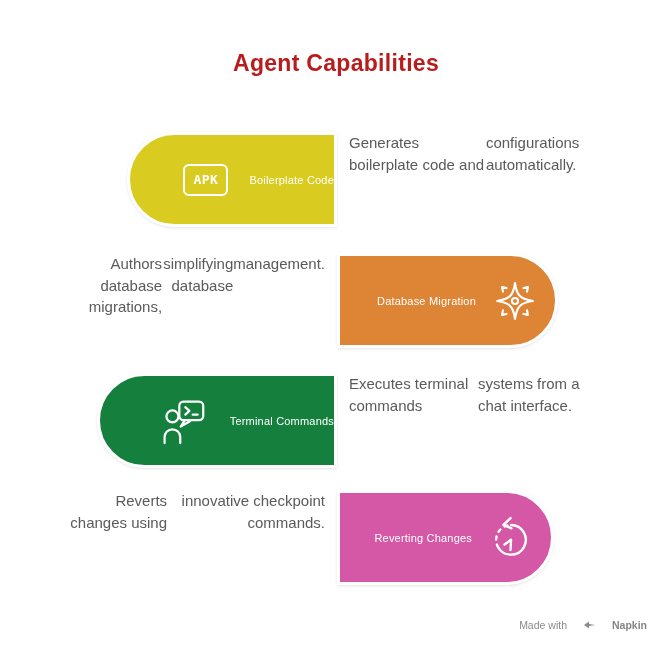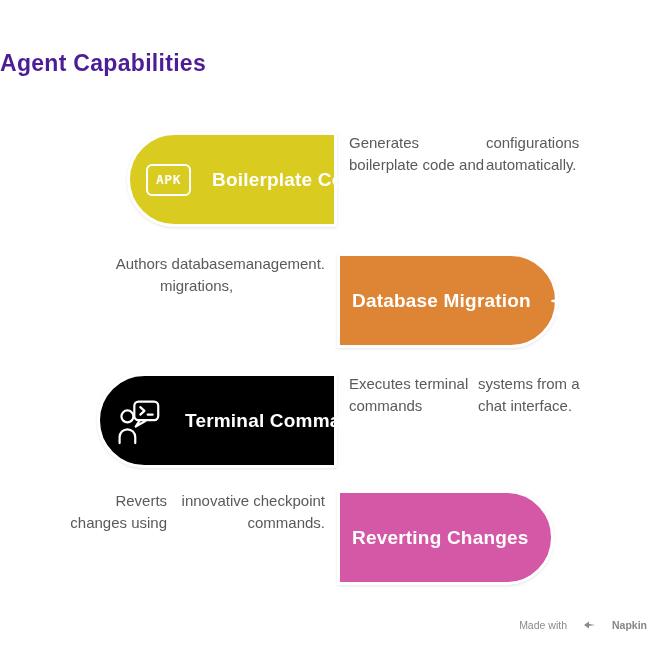--- a/index.html
+++ b/index.html
@@ -8,39 +8,41 @@
     position: relative;
     width: 672px;
     height: 660px;
     background: #ffffff;
     font-family: "Liberation Sans", sans-serif;
     overflow: hidden;
   }
   .title {
     position: absolute;
     top: 50px; left: 0; right: 0;
+    text-align: center;
     font-size: 23px;
     font-weight: bold;
     letter-spacing: 0.3px;
-    color: #4c1d95;
+    color: #b91c1c;
   }
   .pill {
     position: absolute;
     height: 95px;
     border: 3px solid #ffffff;
     box-shadow: 0 1px 3px rgba(0,0,0,0.10);
     display: flex;
     align-items: center;
     color: #ffffff;
+    justify-content: flex-end;
   }
   .pill-left  { border-radius: 48px 0 0 48px; padding-left: 16px; }
   .pill-right { border-radius: 0 48px 48px 0; padding-left: 12px; padding-right: 15px; }
   .pill-label {
-    font-size: 19px;
-    font-weight: bold;
+    font-size: 11px;
+    font-weight: normal;
     letter-spacing: 0.2px;
     white-space: nowrap;
   }
   .pill-left .pill-label { margin-left: 21px; }
   .pill-right .pill-label { margin-right: 14px; }
   .desc {
     position: absolute;
     height: 95px;
     display: flex;
     justify-content: flex-end;
@@ -87,35 +89,36 @@
     </div>
     <div class="pill-label">Boilerplate Code</div>
   </div>
   <div class="desc desc-rightcol" style="left:349px; top:132px; width:260px;">
     <div>Generates boilerplate code and</div>
     <div>configurations automatically.</div>
   </div>
 
   <div class="desc desc-leftcol" style="left:60px; top:253px; width:265px;">
     <div>Authors database migrations,</div>
+    <div>simplifying database</div>
     <div>management.</div>
   </div>
   <div class="pill pill-right" style="left: 337px; top: 253px; width: 221px; background-color: rgb(221, 132, 53);">
     <div class="pill-label">Database Migration</div>
     <svg class="icon-svg" width="50" height="50" viewBox="0 0 56 56" fill="none" stroke="#ffffff" stroke-width="2.4" stroke-linecap="round" stroke-linejoin="round">
       <path d="M28 8 C30 22, 34 26, 48 28 C34 30, 30 34, 28 48 C26 34, 22 30, 8 28 C22 26, 26 22, 28 8 Z"></path>
       <circle cx="28" cy="28" r="3.4"></circle>
       <path d="M37.5 13.5 l5 -1 l-1 5"></path>
       <path d="M18.5 13.5 l-5 -1 l1 5"></path>
       <path d="M37.5 42.5 l5 1 l-1 -5"></path>
       <path d="M18.5 42.5 l-5 1 l1 -5"></path>
     </svg>
   </div>
 
-  <div class="pill pill-left" style="left: 97px; top: 373px; width: 240px; padding-left: 15px; background-color: #000000;">
+  <div class="pill pill-left" style="left: 97px; top: 373px; width: 240px; padding-left: 15px; background-color: #15803d;">
     <svg class="icon-svg" width="46" height="52" viewBox="0 0 50 54" fill="none" stroke="#ffffff" stroke-width="2.4" stroke-linecap="round" stroke-linejoin="round">
       <circle cx="13.5" cy="22" r="6.5"></circle>
       <path d="M5 51 L5 44.5 A8.5 8.5 0 0 1 22 44.5 L22 51"></path>
       <rect x="21" y="6" width="26" height="20" rx="4.5"></rect>
       <path d="M27 26 L22.5 33 L33 27"></path>
       <path d="M27.5 12 L32 16 L27.5 20"></path>
       <path d="M35.5 20 L41 20"></path>
     </svg>
     <div class="pill-label" style="margin-left:24px">Terminal Commands</div>
   </div>

